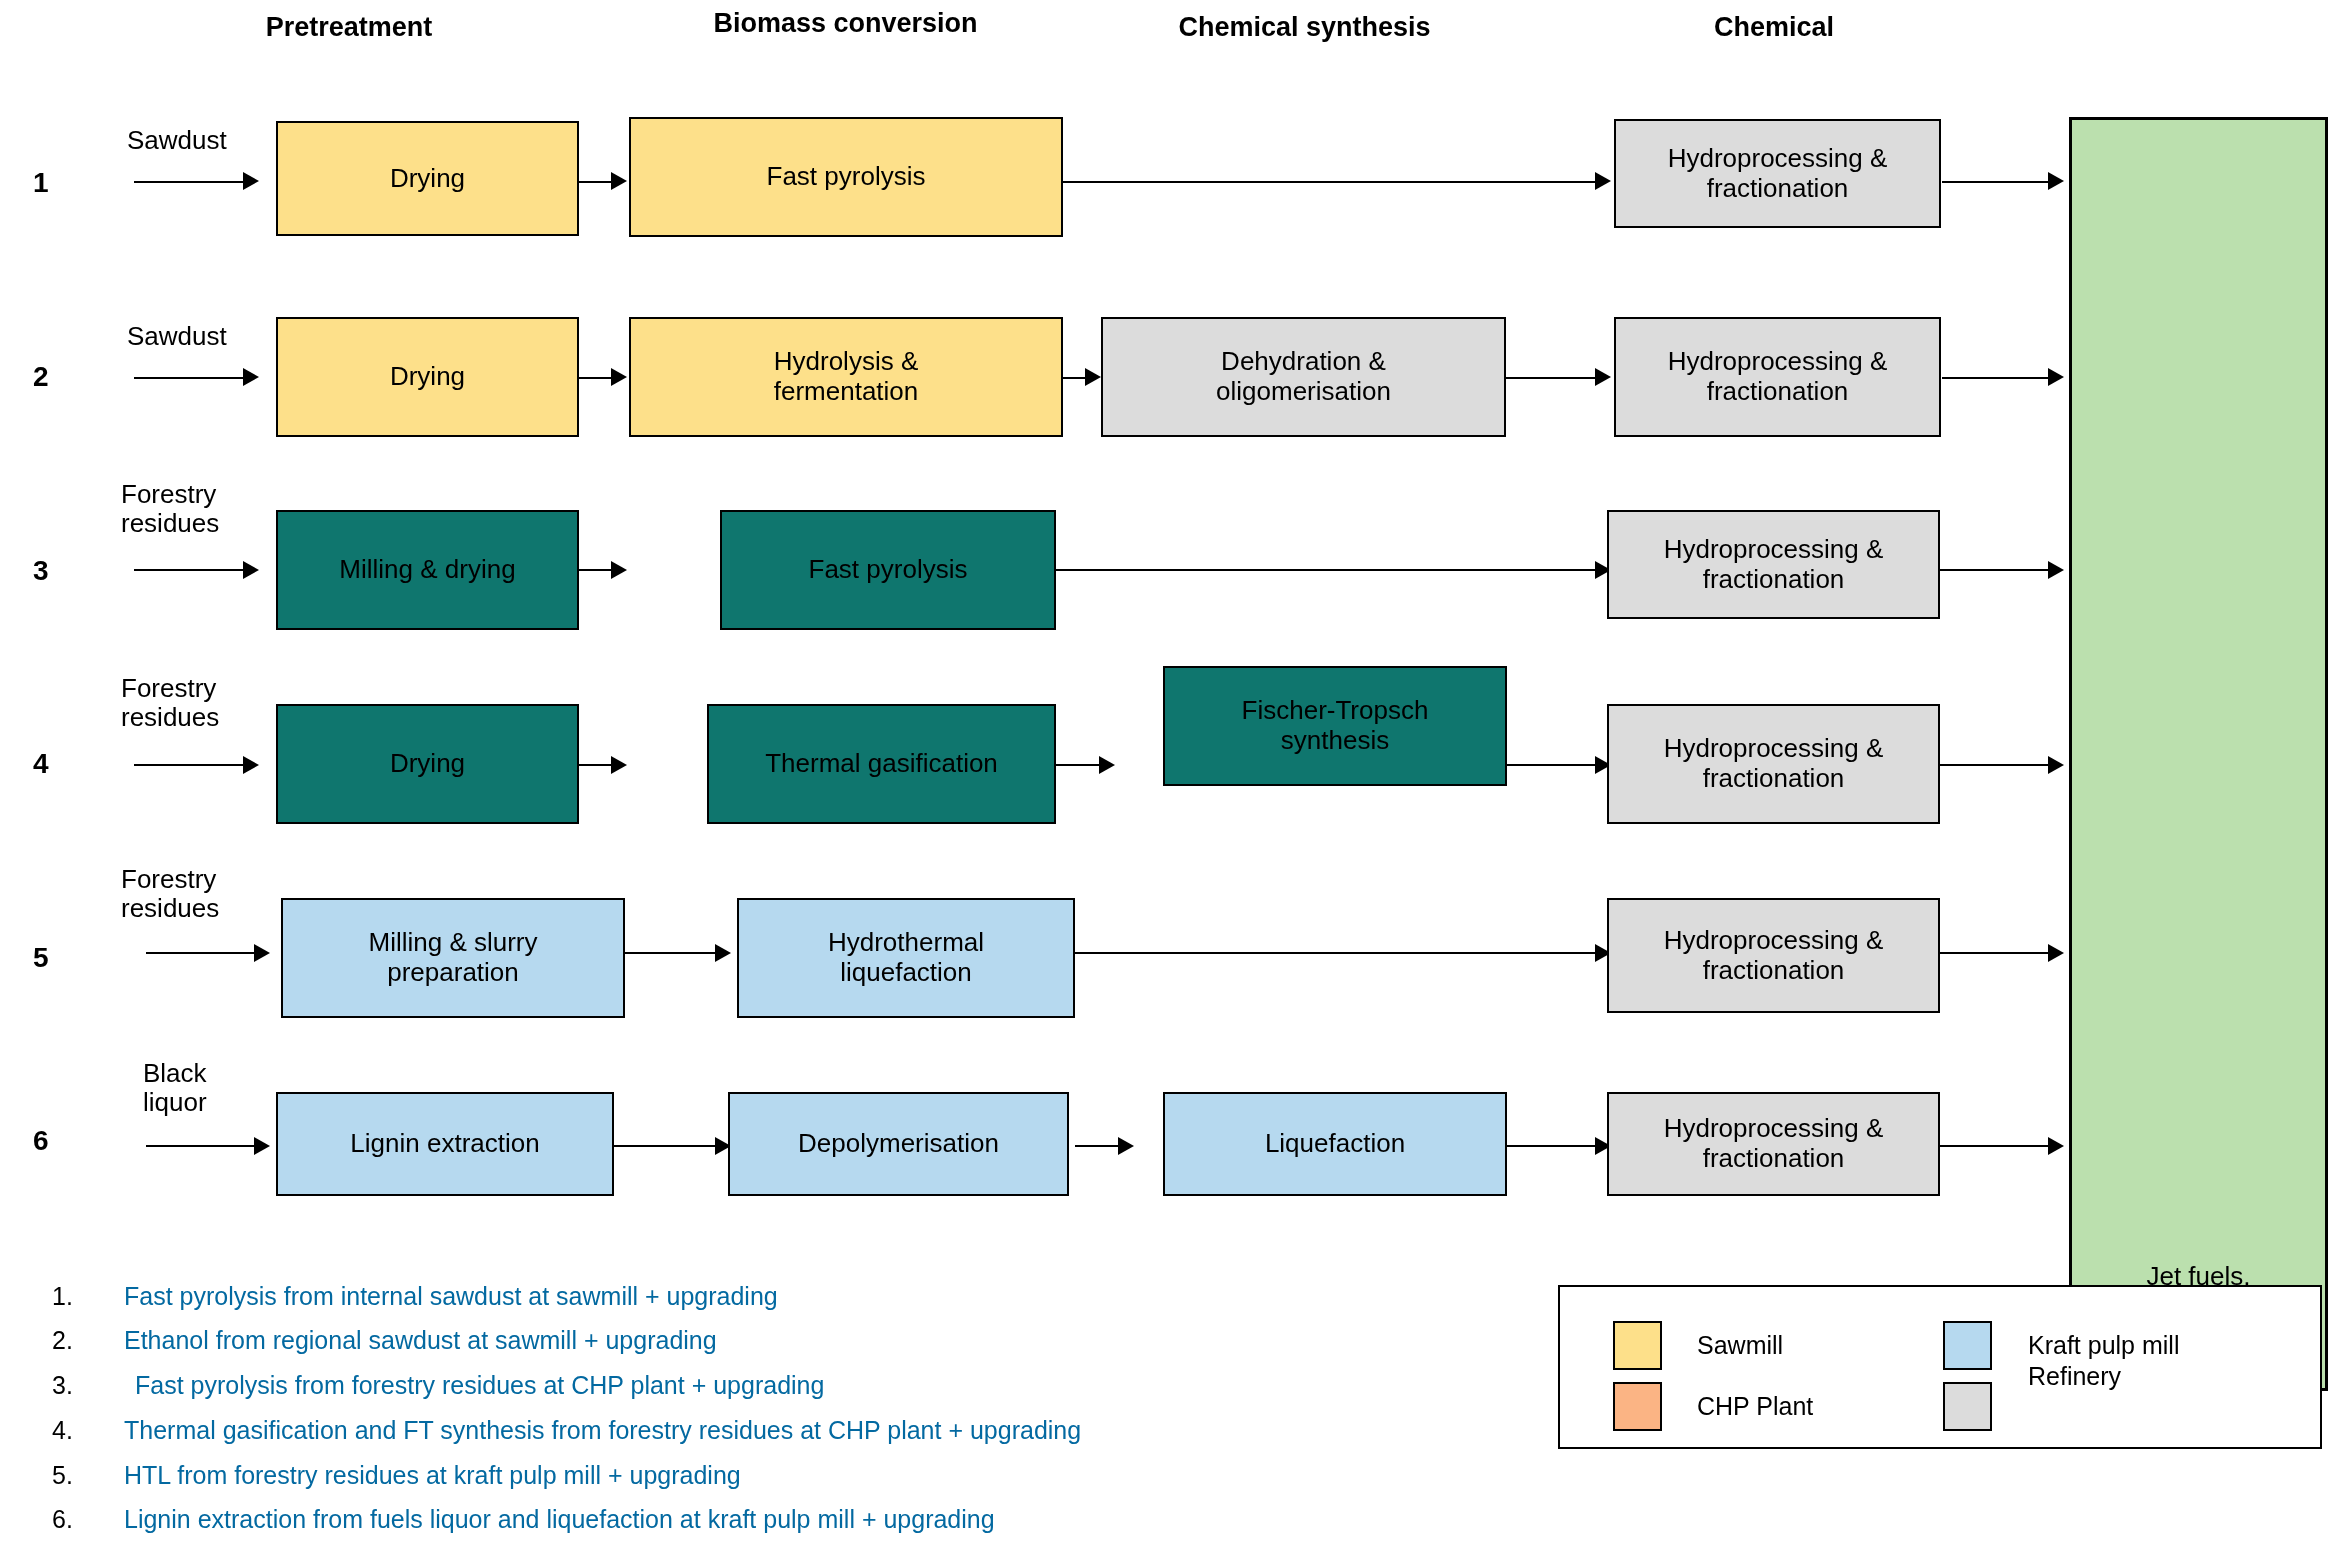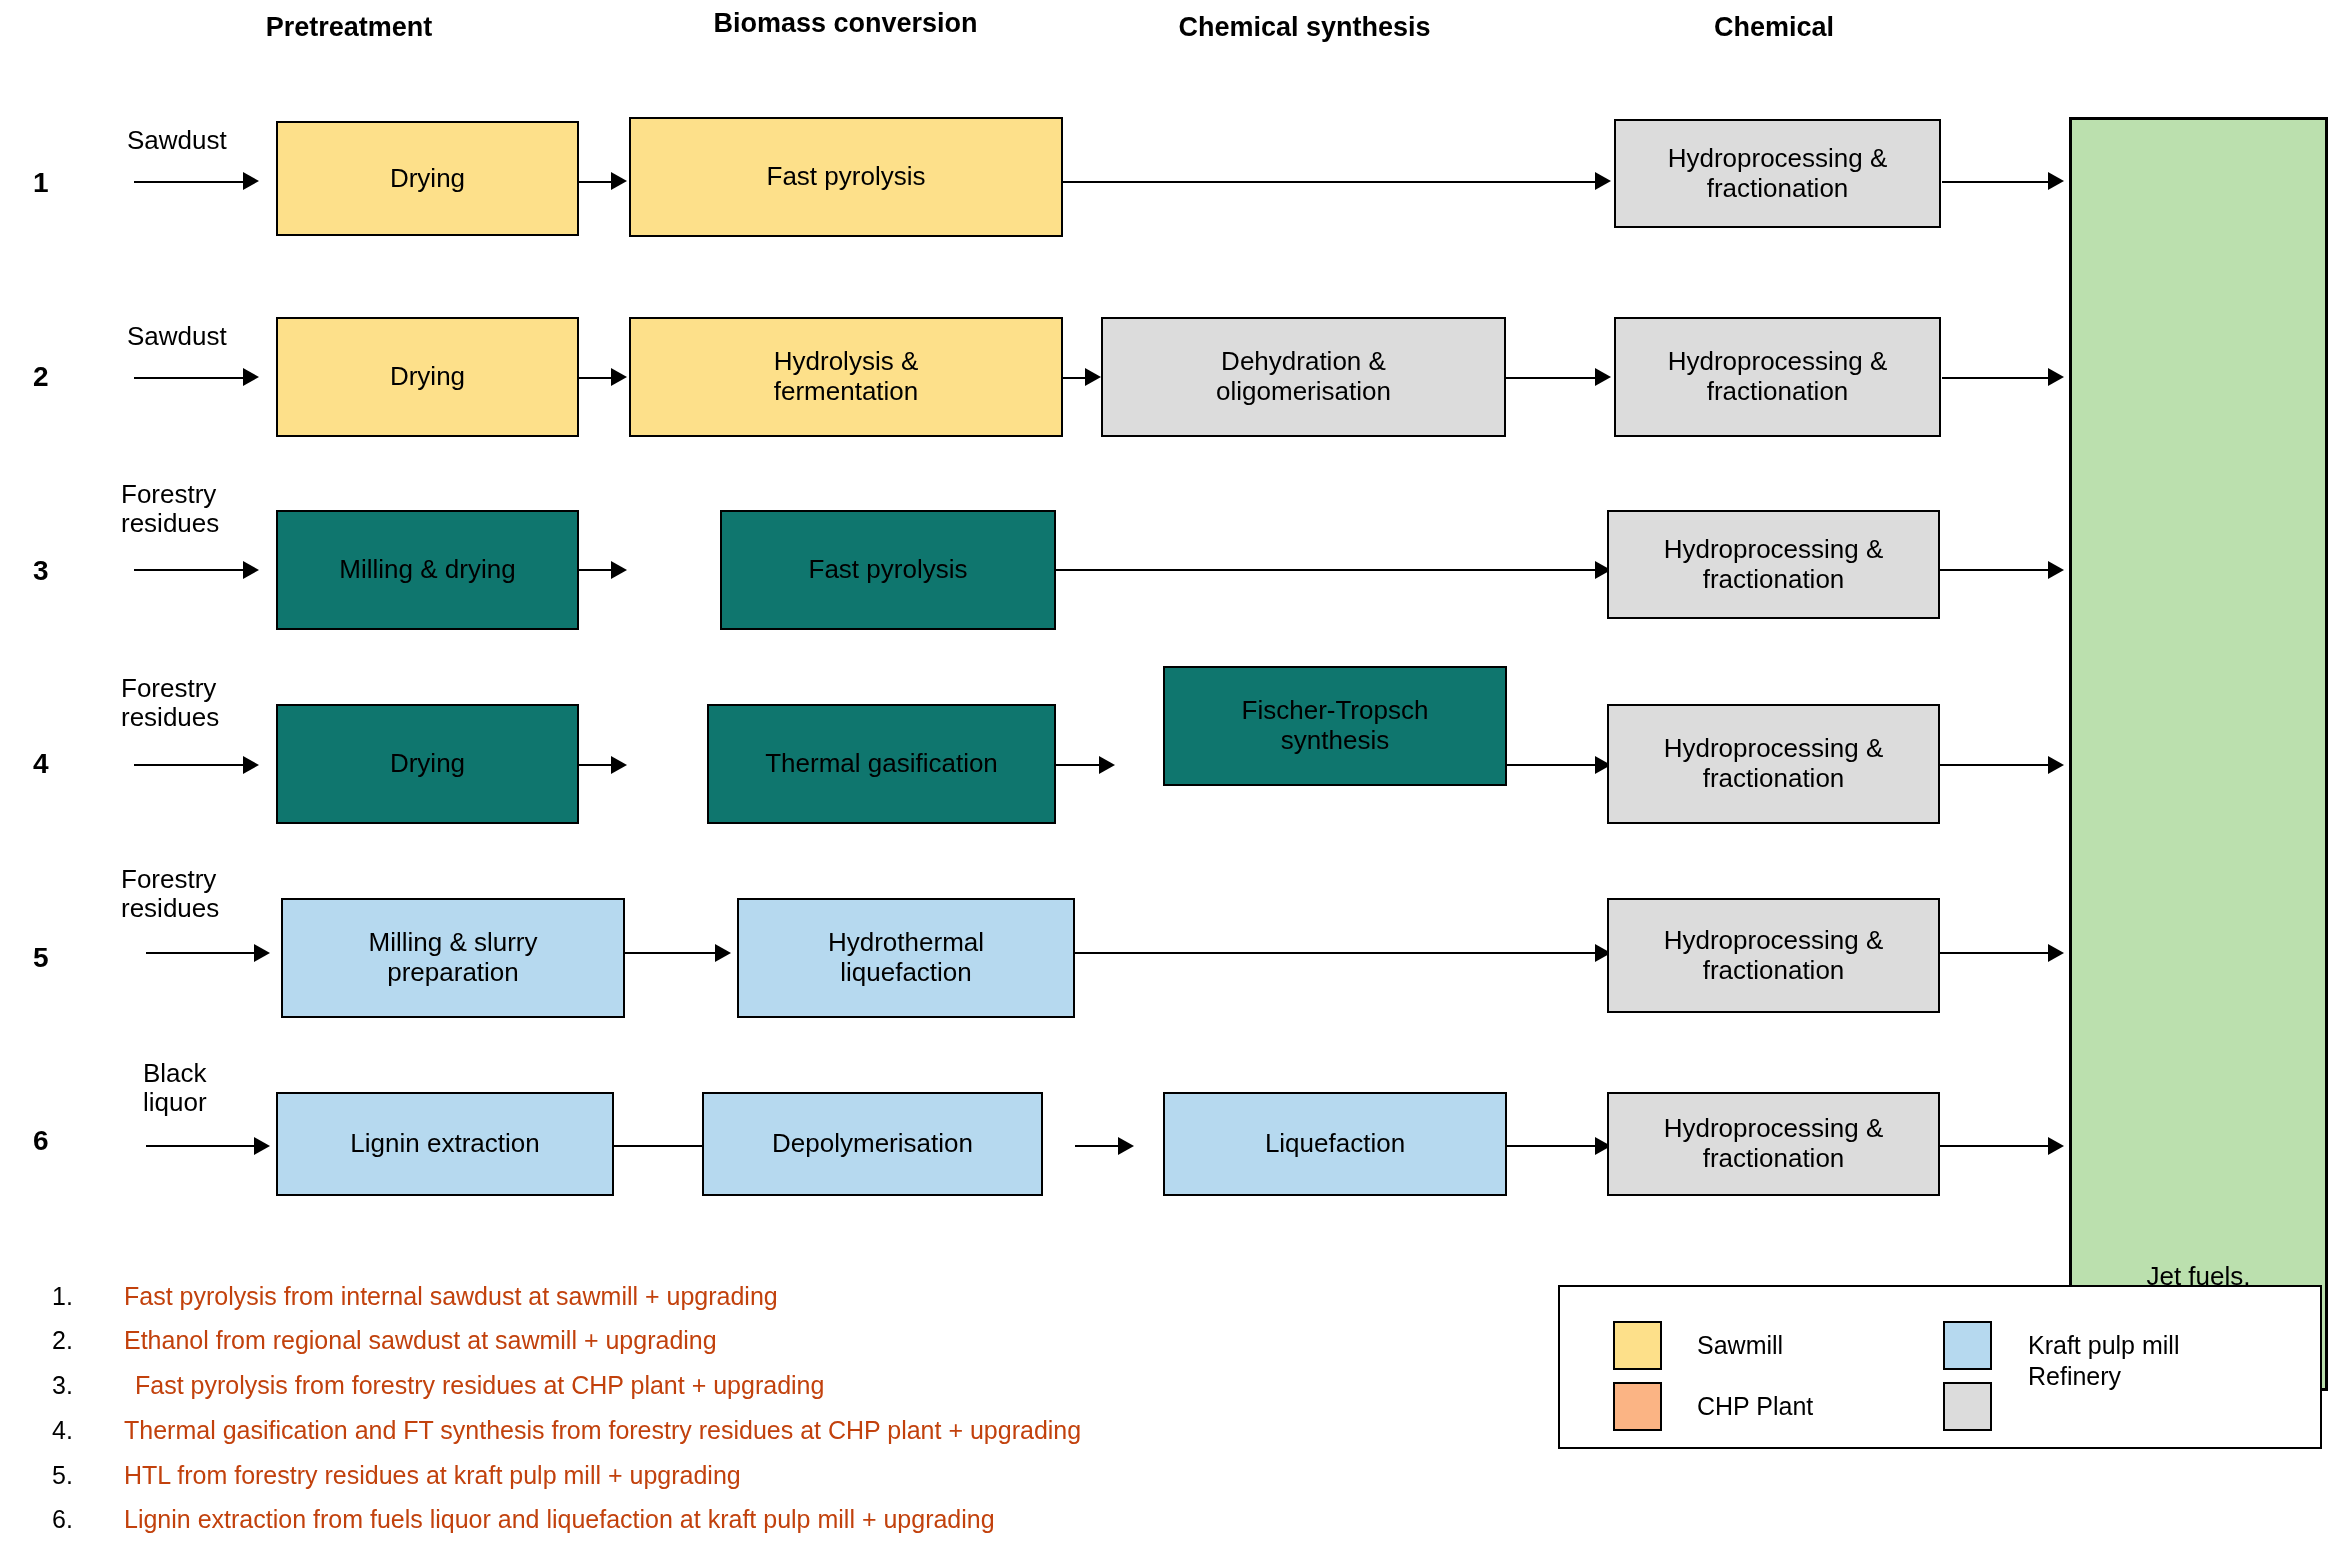--- a/index.html
+++ b/index.html
@@ -59,21 +59,21 @@
   .arrow-line{background:#000;height:2.2px;}
   .arrow-head{
     width:0;height:0;
     border-top:9.3px solid transparent;
     border-bottom:9.3px solid transparent;
     border-left:16.4px solid #000;
   }
 
   
   .note-num{font-size:25px;color:#000;text-align:left;line-height:1;}
-  .note-text{font-size:25px;color:#c2410c;text-align:left;line-height:1;white-space:nowrap;}
+  .note-text{font-size:25px;color:#0369a1;text-align:left;line-height:1;white-space:nowrap;}
 
   
   .legend-box{
     border:2.7px solid #000;background:#ffffff;
   }
   .legend-swatch{border:2.2px solid #000;}
   .legend-label{font-size:25px;color:#000;line-height:1;white-space:nowrap;}
 </style>
 </head>
 <body>
@@ -211,21 +211,21 @@
 <div class="abs arrow-line" style="left:1940px;top:952px;width:108px;"></div>
 <div class="abs arrow-head" style="left:2048px;top:944px;"></div>
 
 <div class="abs arrow-line" style="left:146px;top:1145px;width:108px;"></div>
 <div class="abs arrow-head" style="left:254px;top:1137px;"></div>
 <div class="abs pbox c-kraft" style="left:276px;top:1092px;width:338px;height:104px;">
   <span>Lignin extraction</span>
 </div>
 <div class="abs arrow-line" style="left:614px;top:1145px;width:101px;"></div>
 <div class="abs arrow-head" style="left:715px;top:1137px;"></div>
-<div class="abs pbox c-kraft" style="left:702px;top:1092px;width:341px;height:104px;">
+<div class="abs pbox c-kraft" style="left:728px;top:1092px;width:341px;height:104px;">
   <span>Depolymerisation</span>
 </div>
 <div class="abs arrow-line" style="left:1075px;top:1145px;width:43px;"></div>
 <div class="abs arrow-head" style="left:1118px;top:1137px;"></div>
 <div class="abs pbox c-kraft" style="left:1163px;top:1092px;width:344px;height:104px;">
   <span>Liquefaction</span>
 </div>
 <div class="abs arrow-line" style="left:1506px;top:1145px;width:89px;"></div>
 <div class="abs arrow-head" style="left:1595px;top:1137px;"></div>
 <div class="abs pbox c-refinery" style="left:1607px;top:1092px;width:333px;height:104px;">

